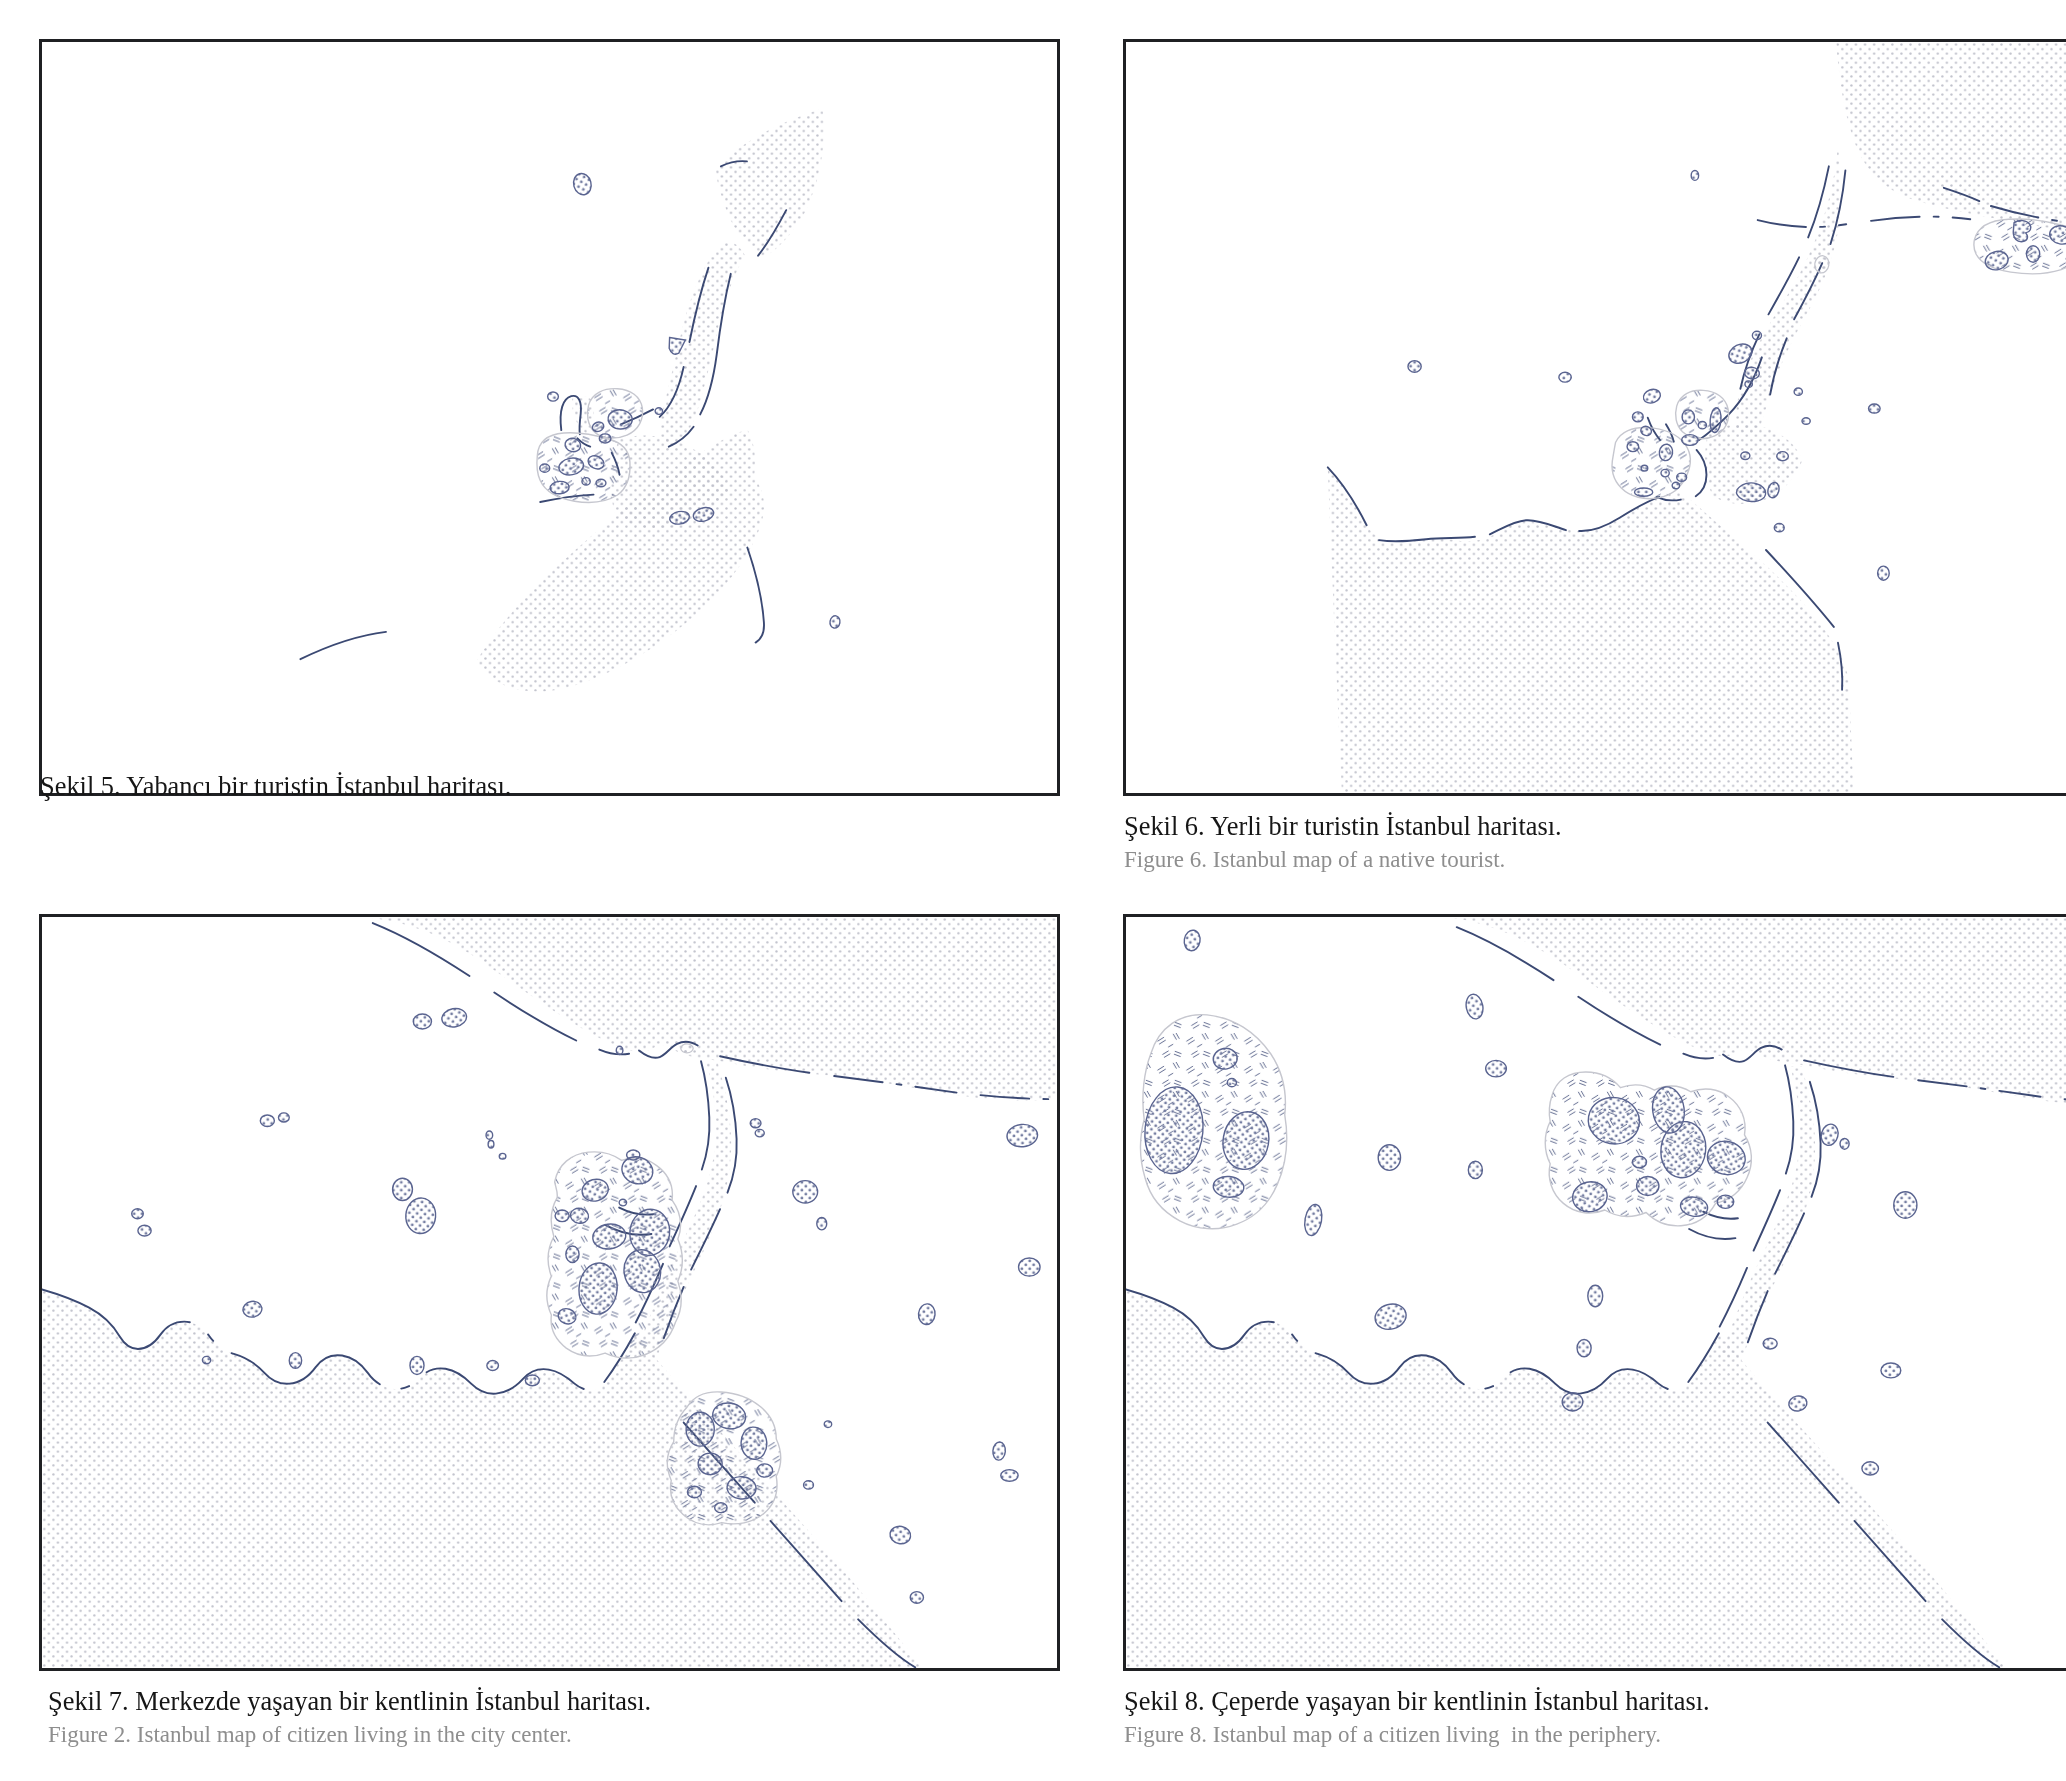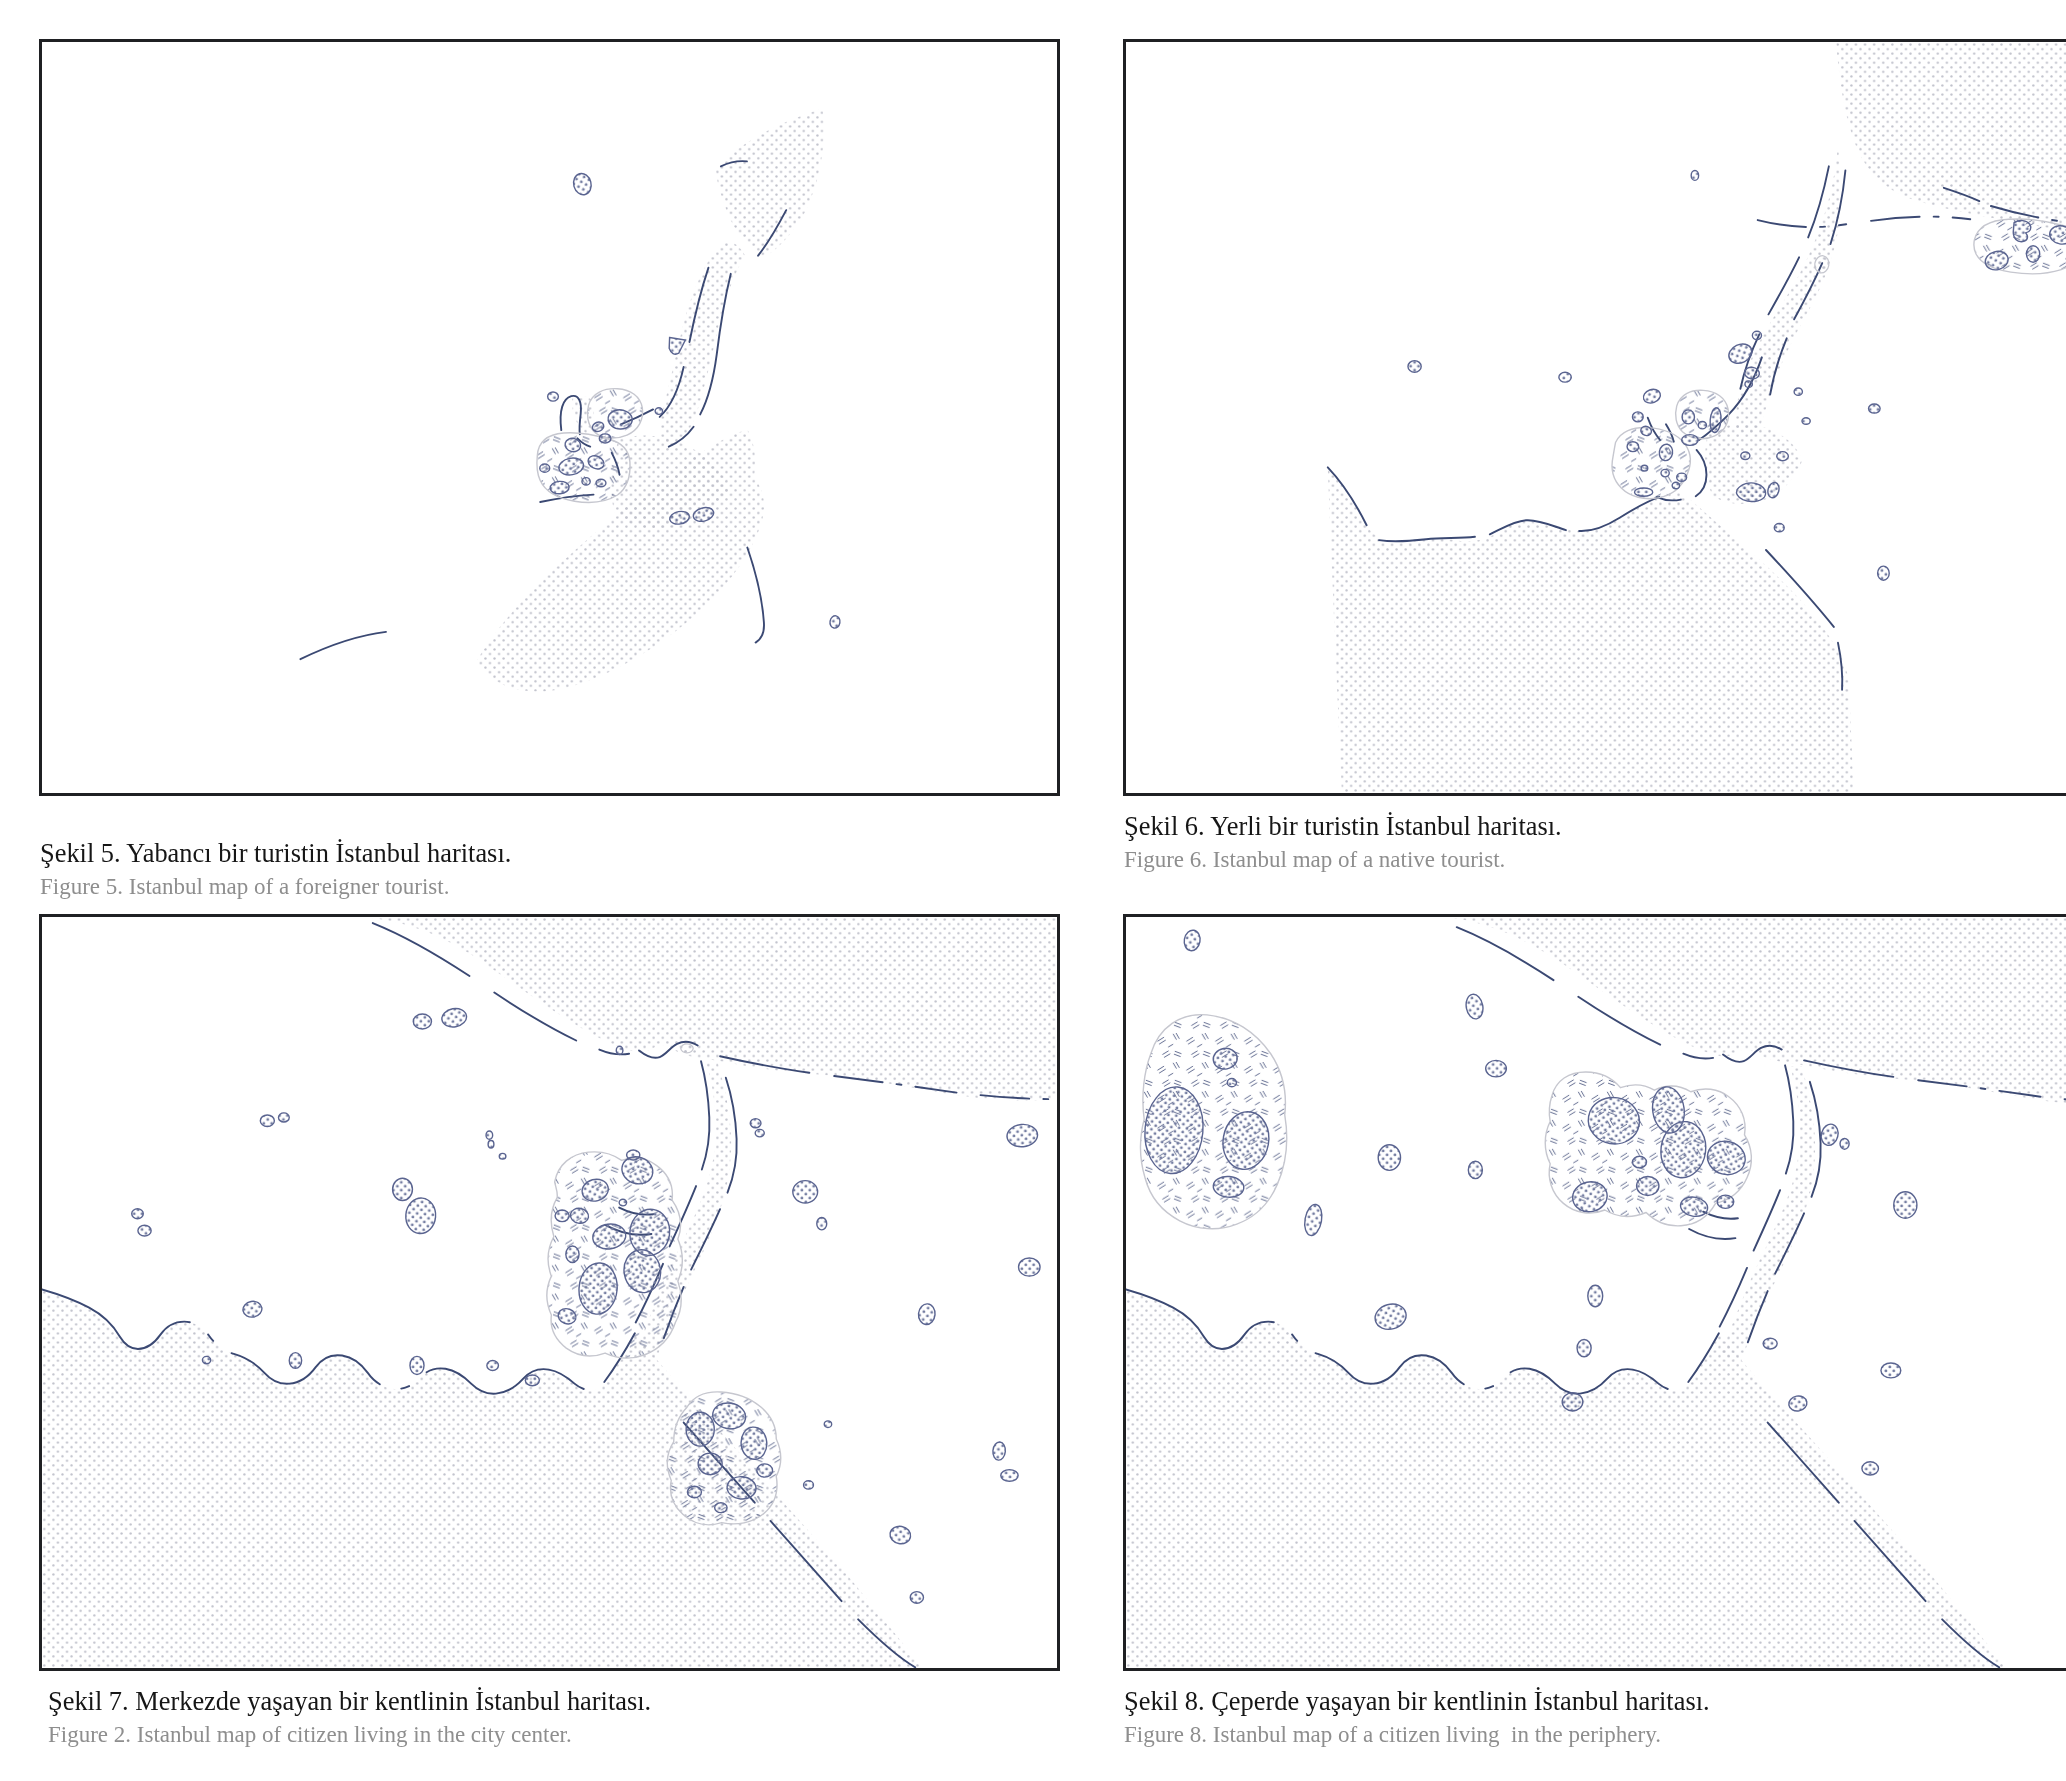--- a/index.html
+++ b/index.html
@@ -10,21 +10,21 @@
   body{width:2184px;height:1781px;position:relative;background:#ffffff;
        font-family:"Liberation Serif", serif;}
   .panel{position:absolute;width:1021px;height:757px;background:#fff;
          border:3.7px solid var(--frame);box-sizing:border-box;overflow:hidden;}
   #panel5{left:39px;top:39px;}
   #panel6{left:1123px;top:39px;}
   #panel7{left:39px;top:914px;}
   #panel8{left:1123px;top:914px;}
   .panel svg{display:block;width:100%;height:100%;}
   .caption{position:absolute;width:1058px;}
-  #cap5{left:40px;top:838px;} #cap6{left:1124px;top:811px;}
+  #cap5{left:40px;top:771px;} #cap6{left:1124px;top:811px;}
   #cap7{left:48px;top:1686px;} #cap8{left:1124px;top:1686px;}
   .cap-tr{font-size:26.4px;line-height:1.18;color:var(--captr);}
   .cap-en{font-size:23px;line-height:1.18;color:var(--capen);margin-top:4.1px;white-space:pre-wrap;}
   
   .stip{fill:url(#pat-stip);stroke:none;}
   .aura{fill:url(#pat-scr);stroke:var(--aura);stroke-width:3.4;}
   .pb{fill:url(#pat-polka);stroke:var(--outline);stroke-width:3.4;}
   .sb{fill:url(#pat-stip);stroke:var(--aura);stroke-width:3;}
   .co{stroke:var(--coast);stroke-width:4.6;fill:none;stroke-linecap:round;}
   .dd{stroke-dasharray:118 34 12 34;}
@@ -336,21 +336,20 @@
     <ellipse class="pb" cx="1850" cy="1096" rx="24" ry="18"></ellipse>
     <ellipse class="pb" cx="1800" cy="1333" rx="20" ry="16"></ellipse>
     <ellipse class="pb" cx="2442" cy="1432" rx="15" ry="25"></ellipse>
     <ellipse class="pb" cx="2320" cy="1740" rx="28" ry="20" transform="rotate(-10 2320 1740)"></ellipse>
   </g>
 </svg>
 </div>
 
 <div class="caption" id="cap5">
   <div class="cap-tr">Şekil 5. Yabancı bir turistin İstanbul haritası.</div>
-  <div class="cap-en">Figure 5. Istanbul map of a foreigner tourist.</div>
 </div>
 <div class="caption" id="cap6">
   <div class="cap-tr">Şekil 6. Yerli bir turistin İstanbul haritası.</div>
   <div class="cap-en">Figure 6. Istanbul map of a native tourist.</div>
 </div>
 <div class="caption" id="cap7">
   <div class="cap-tr">Şekil 7. Merkezde yaşayan bir kentlinin İstanbul haritası.</div>
   <div class="cap-en">Figure 2. Istanbul map of citizen living in the city center.</div>
 </div>
 <div class="caption" id="cap8">

